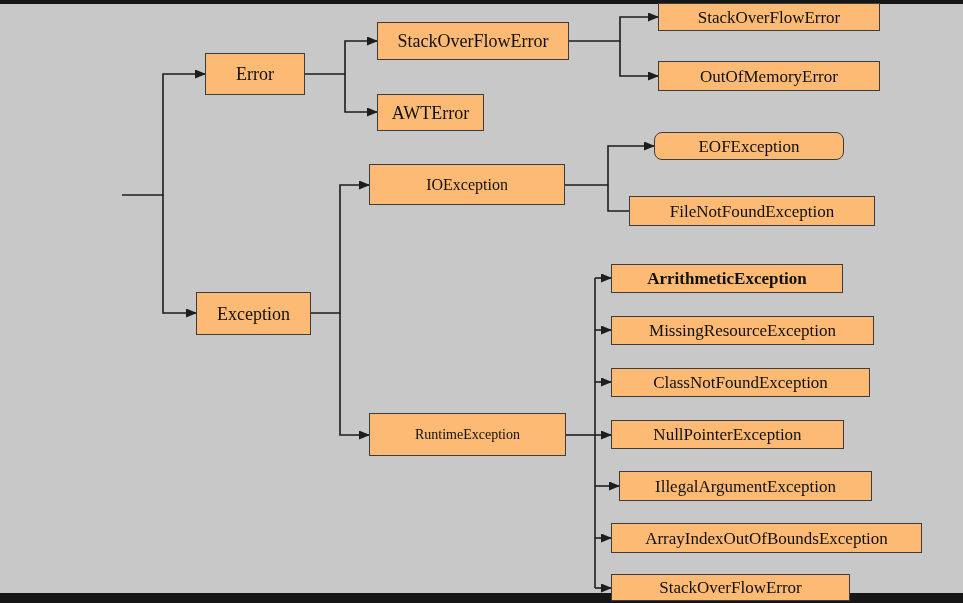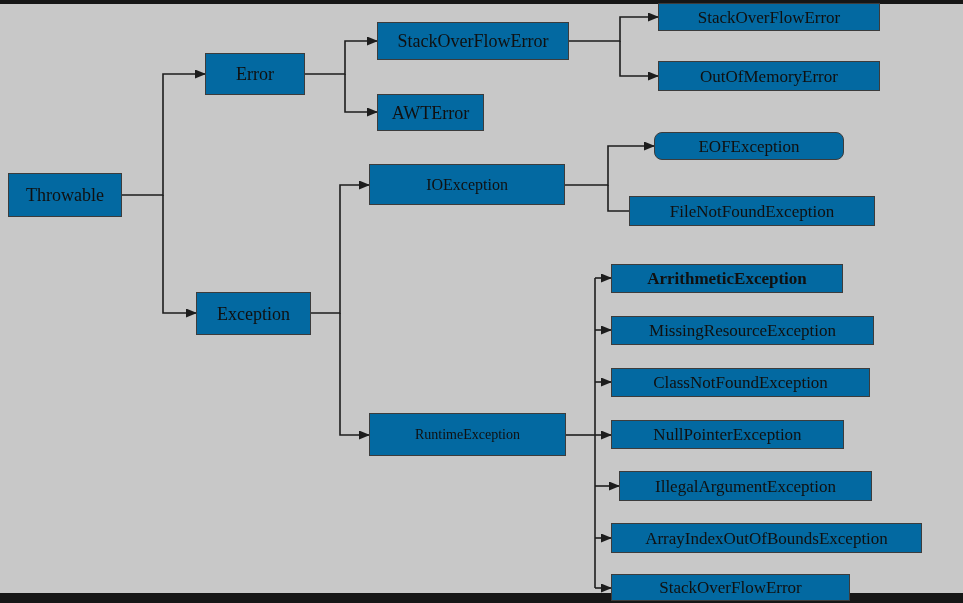--- a/index.html
+++ b/index.html
@@ -21,21 +21,21 @@
   .edge-bar.top { top: 0; height: 4px; }
   .edge-bar.bottom { bottom: 0; height: 10px; }
   #wires {
     position: absolute;
     top: 0; left: 0;
     z-index: 1;
   }
   .node {
     position: absolute;
     box-sizing: border-box;
-    background: #0369a1;
+    background: #fdba74;
     border: 1px solid #3c3c3c;
     color: #101010;
     display: flex;
     align-items: center;
     justify-content: center;
     font-size: 17px;
     line-height: 1;
     white-space: nowrap;
     z-index: 2;
   }
@@ -98,21 +98,20 @@
       <path d="M595 278 L611 278" marker-end="url(#arrow)"></path>
       <path d="M595 330 L611 330" marker-end="url(#arrow)"></path>
       <path d="M595 382 L611 382" marker-end="url(#arrow)"></path>
       <path d="M595 435 L611 435" marker-end="url(#arrow)"></path>
       <path d="M595 486 L619 486" marker-end="url(#arrow)"></path>
       <path d="M595 538 L611 538" marker-end="url(#arrow)"></path>
       <path d="M595 588 L611 588" marker-end="url(#arrow)"></path>
     </g>
   </svg>
 
-  <div class="node nb-throwable">Throwable</div>
 
   <div class="node nb-error">Error</div>
   <div class="node nb-exception">Exception</div>
 
   <div class="node nb-virtulmachineerror">StackOverFlowError</div>
   <div class="node nb-awterror">AWTError</div>
   <div class="node nb-ioexception">IOException</div>
   <div class="node nb-runtimeexception">RuntimeException</div>
 
   <div class="node nb-stackoverflowerror">StackOverFlowError</div>

